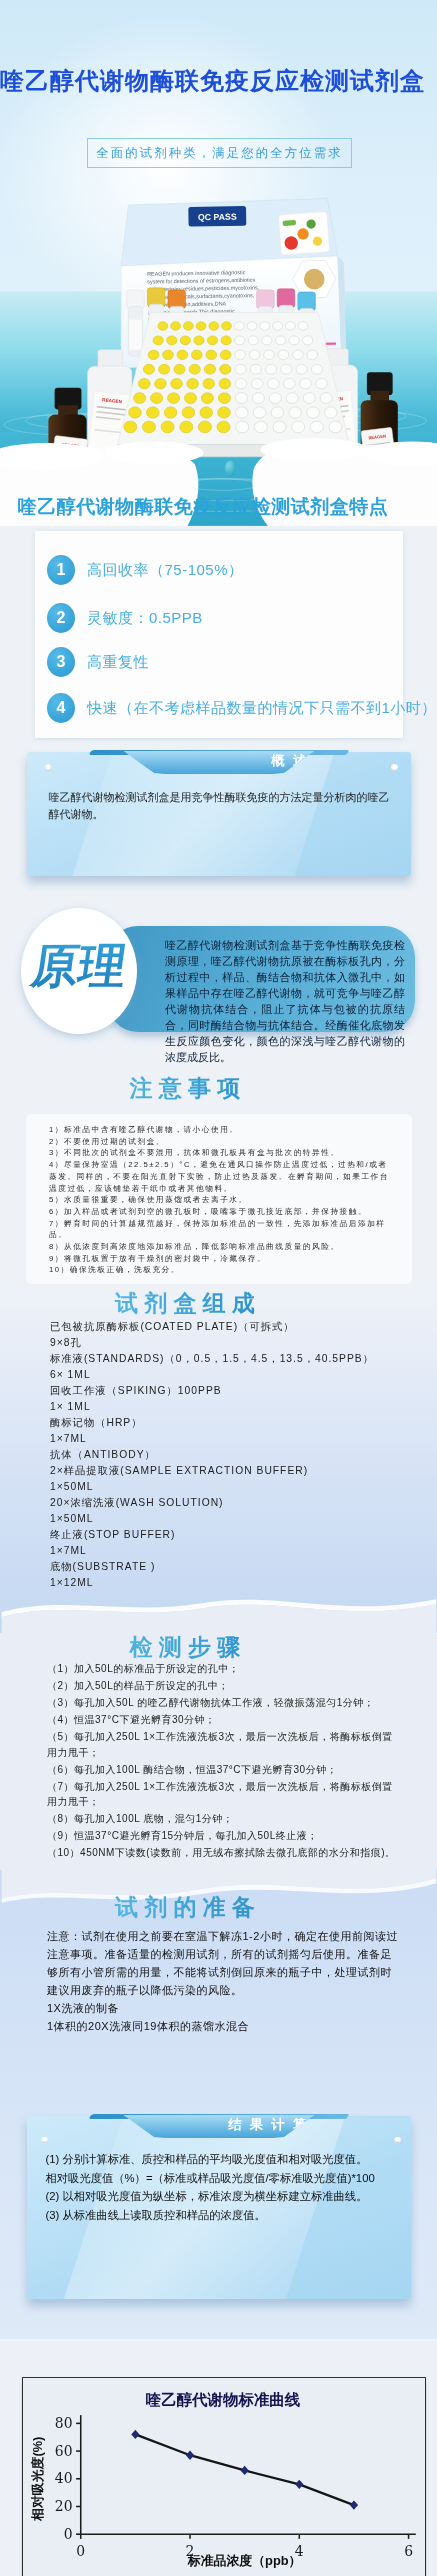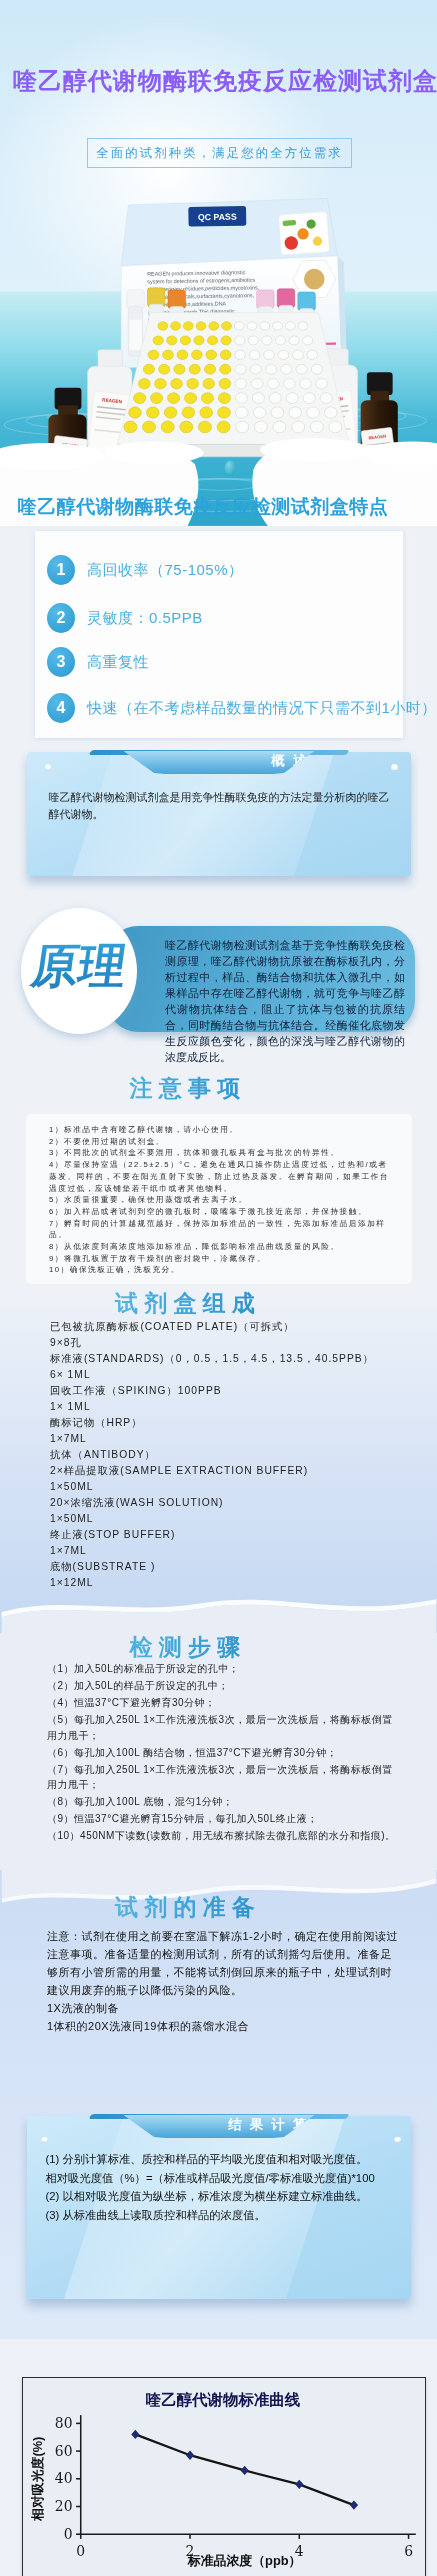--- a/index.html
+++ b/index.html
@@ -10,22 +10,22 @@
   .bg-sky{top:0;height:526px;
      background:radial-gradient(ellipse 60% 45% at 38% 32%, #ffffff 0%, rgba(255,255,255,0) 65%),
                 linear-gradient(180deg,#cfe9f8 0%,#dceffa 35%,#e6f4fc 100%);}
   .bg-main{top:526px;height:765px;background:#eef2f7;}
   .bg-comp{top:1291px;height:343px;background:linear-gradient(180deg,#eef2f8 0%,#d5e2f5 55%,#c3d8f2 100%);}
   .bg-steps{top:1633px;height:237px;background:#e9eef6;}
   .bg-prep{top:1870px;height:469px;background:linear-gradient(180deg,#cbdcf4 0%,#d6e4f7 45%,#dfeaf8 100%);}
   .bg-bottom{top:2339px;height:289px;background:#edf1f7;}
   .wave{position:absolute;left:0;width:438px;display:block;}
   
-  .main-title{position:absolute;left:0;top:65px;width:438px;text-align:right;
-      font-size:24px;font-weight:bold;color:#8b5cf6;letter-spacing:1px;}
+  .main-title{position:absolute;left:0;top:65px;width:438px;text-align:left;
+      font-size:24px;font-weight:bold;color:#1d4ed8;letter-spacing:1px;}
   .subtitle-box{position:absolute;left:87px;top:138px;width:263px;height:28px;
       border:1px solid #8ccbec;text-align:center;line-height:28px;
       font-size:12.4px;color:#3a9fd6;letter-spacing:2.1px;}
   
   .flat-title{position:absolute;left:0;width:406px;text-align:center;font-weight:bold;color:#2ba2dc;}
   .grad-title{position:absolute;left:0;width:376px;text-align:center;font-weight:bold;
       font-size:23px;letter-spacing:6.2px;
       background:linear-gradient(90deg,#62c3ea 15%,#1b84c4 85%);
       -webkit-background-clip:text;background-clip:text;color:transparent;}
   
@@ -495,20 +495,21 @@
         <div>底物(SUBSTRATE )</div>
         <div>1×12ML</div>
       </li>
     </ul>
 
   <div class="grad-title" style="top:1632px">检测步骤</div>
   <ul class="steps-list">
 
   <li>（1）加入50L的标准品于所设定的孔中；</li>
       <li>（2）加入50L的样品于所设定的孔中；</li>
+      <li>（3）每孔加入50L 的喹乙醇代谢物抗体工作液，轻微振荡混匀1分钟；</li>
       <li>（4）恒温37°C下避光孵育30分钟；</li>
       <li>（5）每孔加入250L 1×工作洗液洗板3次，最后一次洗板后，将酶标板倒置用力甩干；</li>
       <li>（6）每孔加入100L 酶结合物，恒温37°C下避光孵育30分钟；</li>
       <li>（7）每孔加入250L 1×工作洗液洗板3次，最后一次洗板后，将酶标板倒置用力甩干；</li>
       <li>（8）每孔加入100L 底物，混匀1分钟；</li>
       <li>（9）恒温37°C避光孵育15分钟后，每孔加入50L终止液；</li>
       <li>（10）450NM下读数(读数前，用无绒布擦拭除去微孔底部的水分和指痕)。</li>
     </ul>
 
   <div class="grad-title" style="top:1892px">试剂的准备</div>

